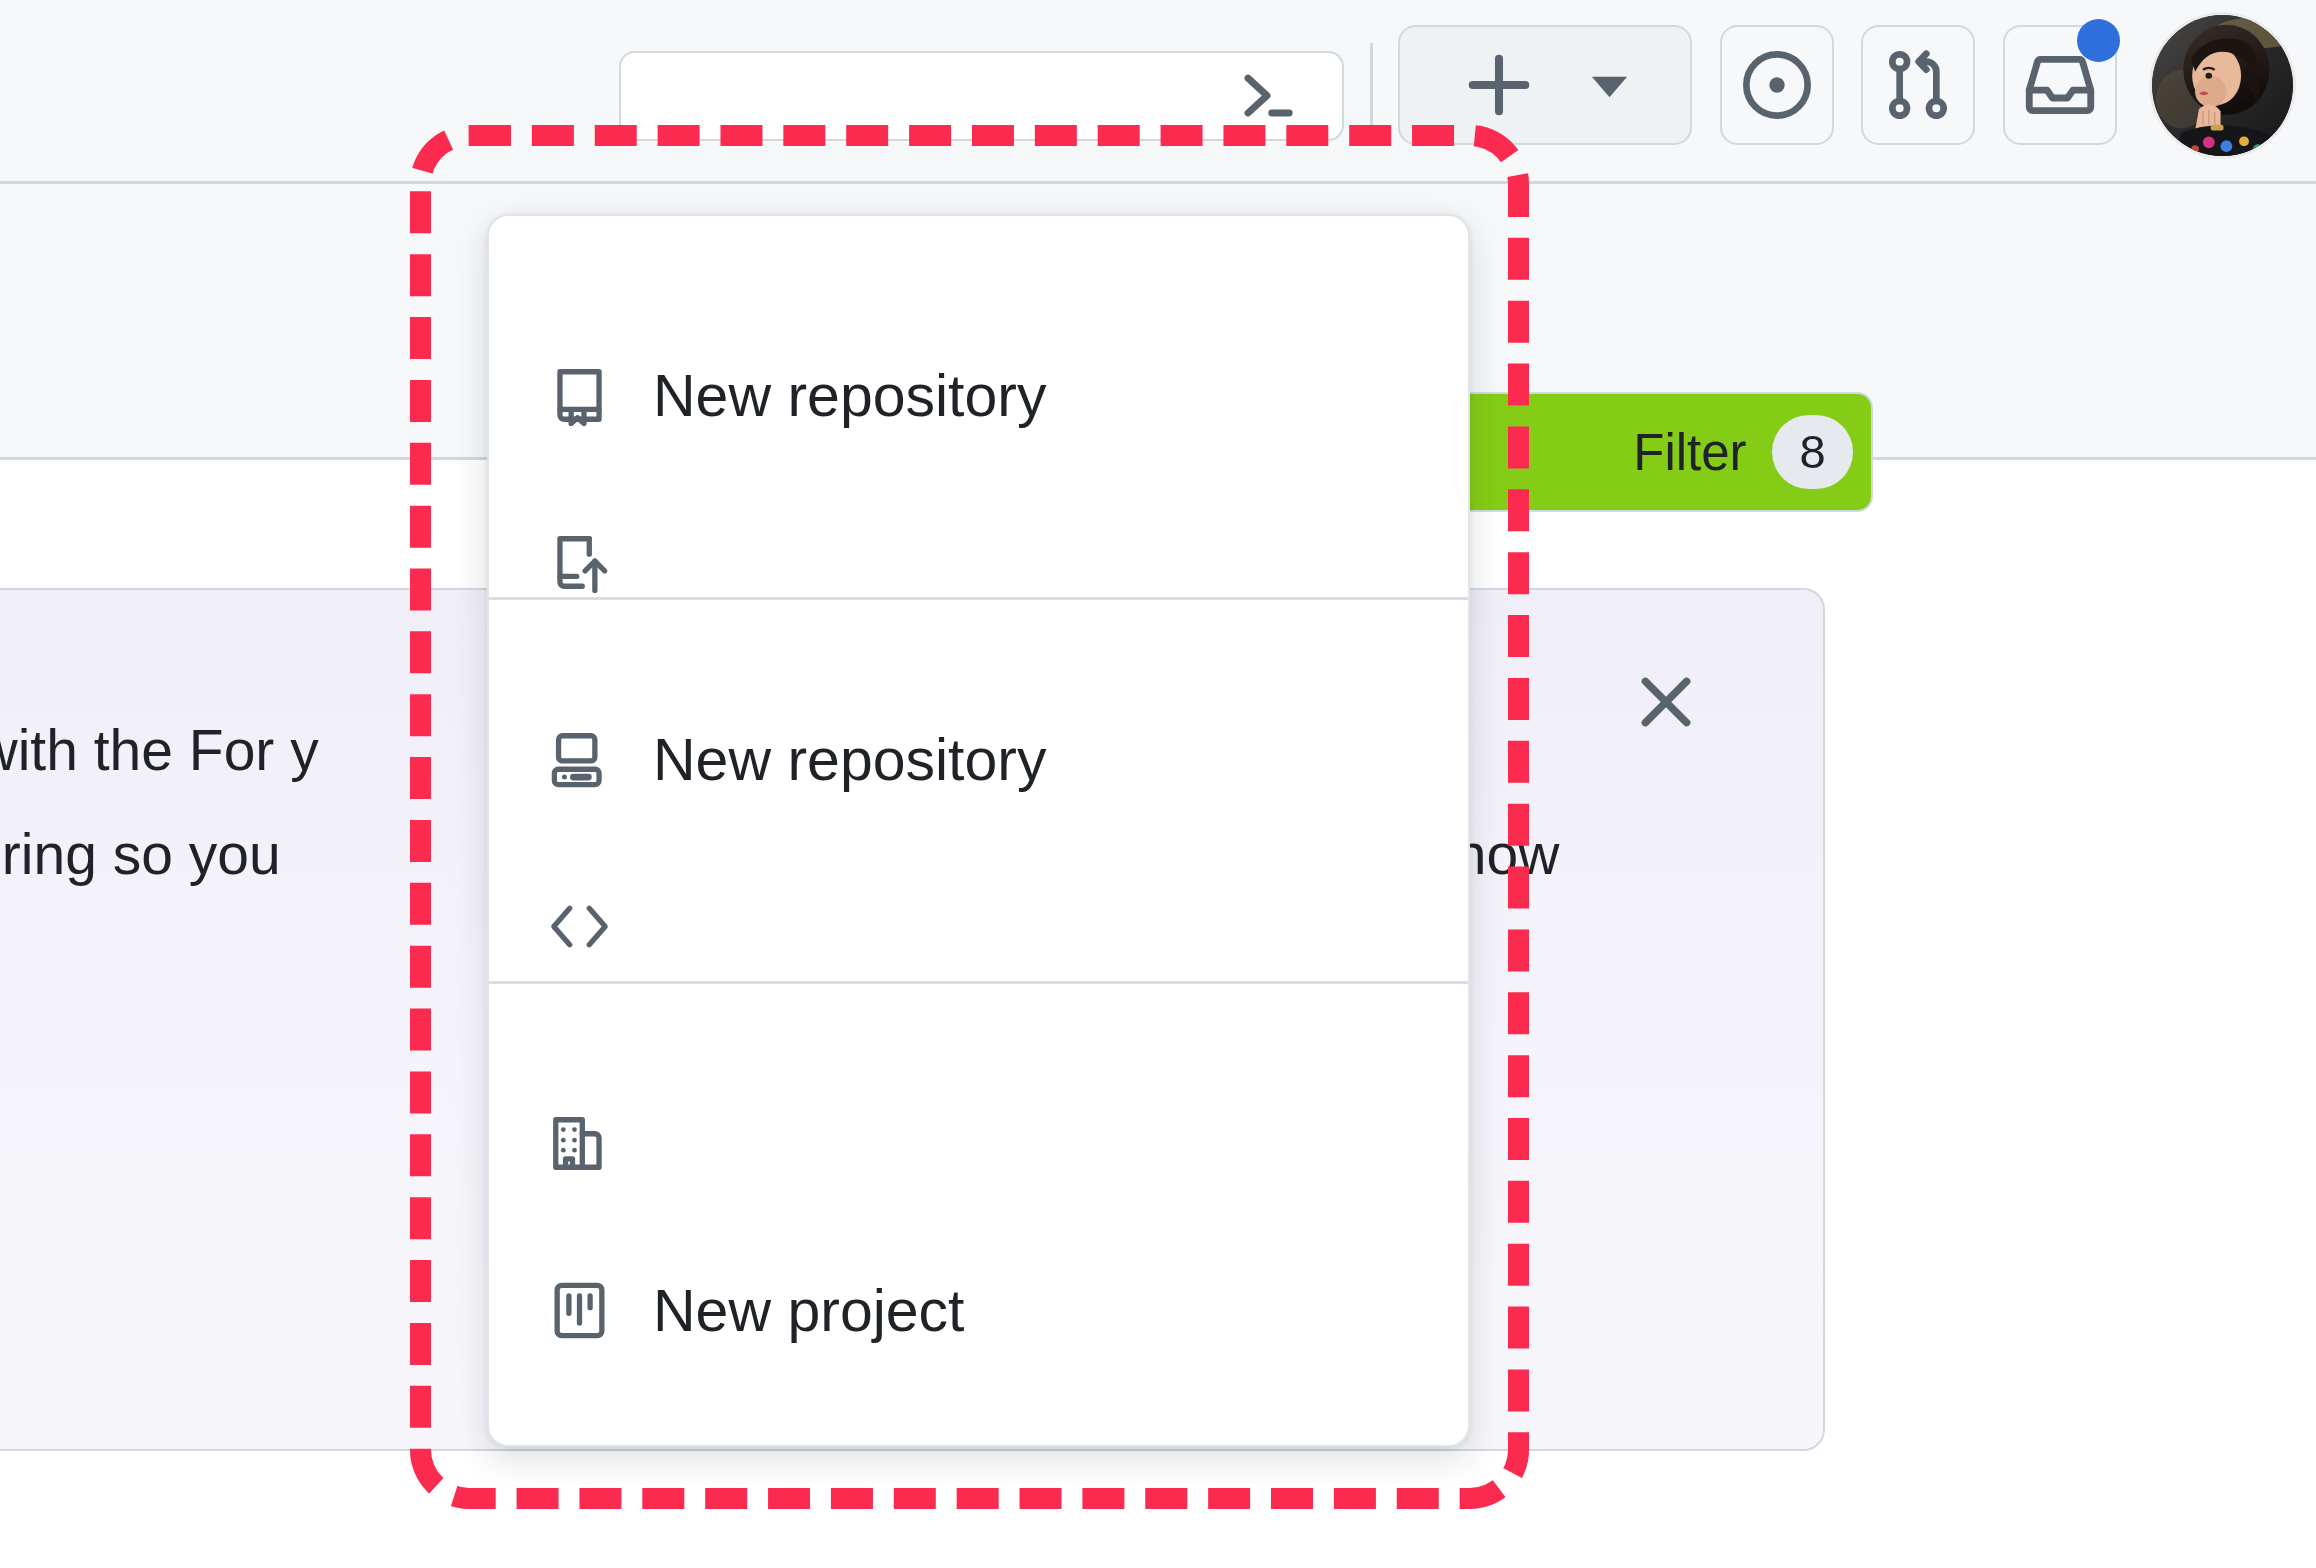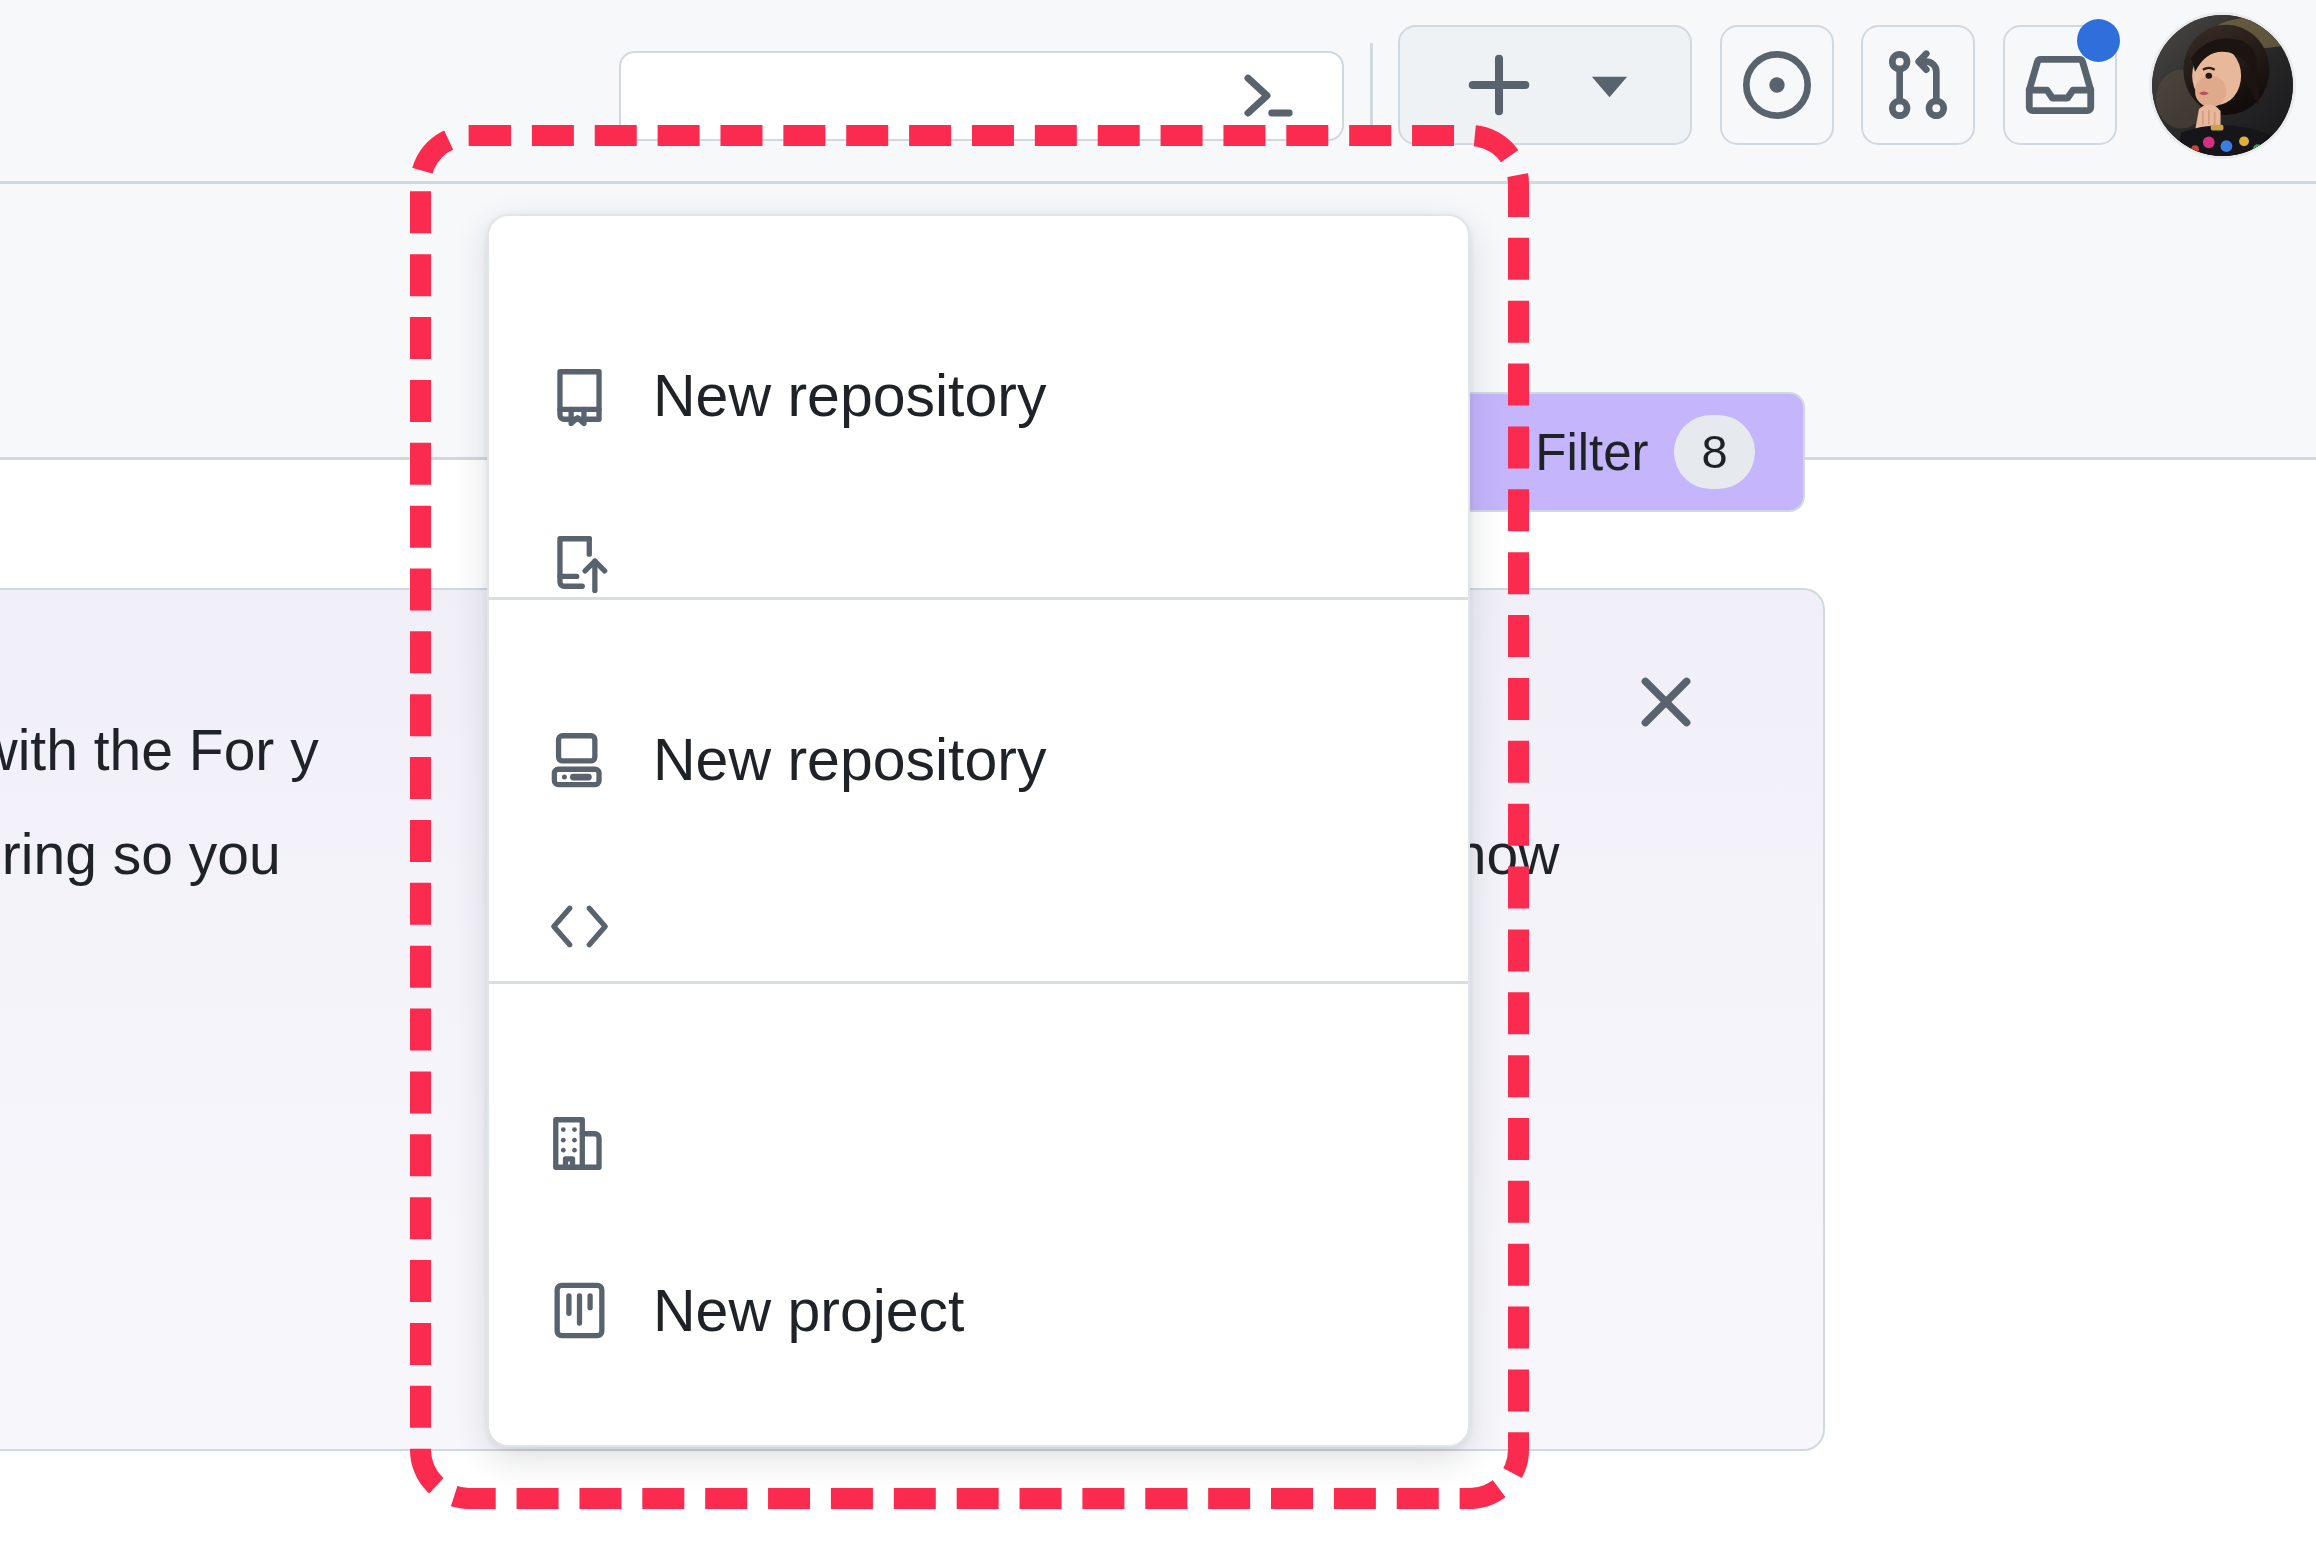--- a/index.html
+++ b/index.html
@@ -75,27 +75,27 @@
     margin-left: 35px;
     overflow: hidden;
     box-shadow: 0 0 0 2.9px rgba(0,0,0,0.05);
     background: #2a2a33;
     position: relative;
   }
   .avatar svg { display:block; }
 
   
   .filter-pill {
-    position: absolute; left: 1384px; top: 392px;
+    position: absolute; left: 1452px; top: 392px;
     width: 421px; height: 120px;
-    background: #c4b5fd;
+    background: #84cc16;
     border: 2.9px solid #d1d9e0;
     border-radius: 15.7px;
     display: flex; align-items: center; justify-content: flex-end;
-    padding-right: 48px; gap: 25.5px;
+    padding-right: 18px; gap: 25.5px;
     font-size: 51px; color: #1f2328;
   }
   .count-chip {
     background: #e6eaef;
     border-radius: 979px;
     padding: 7.8px 27.4px;
     font-size: 47px; color: #1f2328;
     line-height: 1.25;
   }
 

